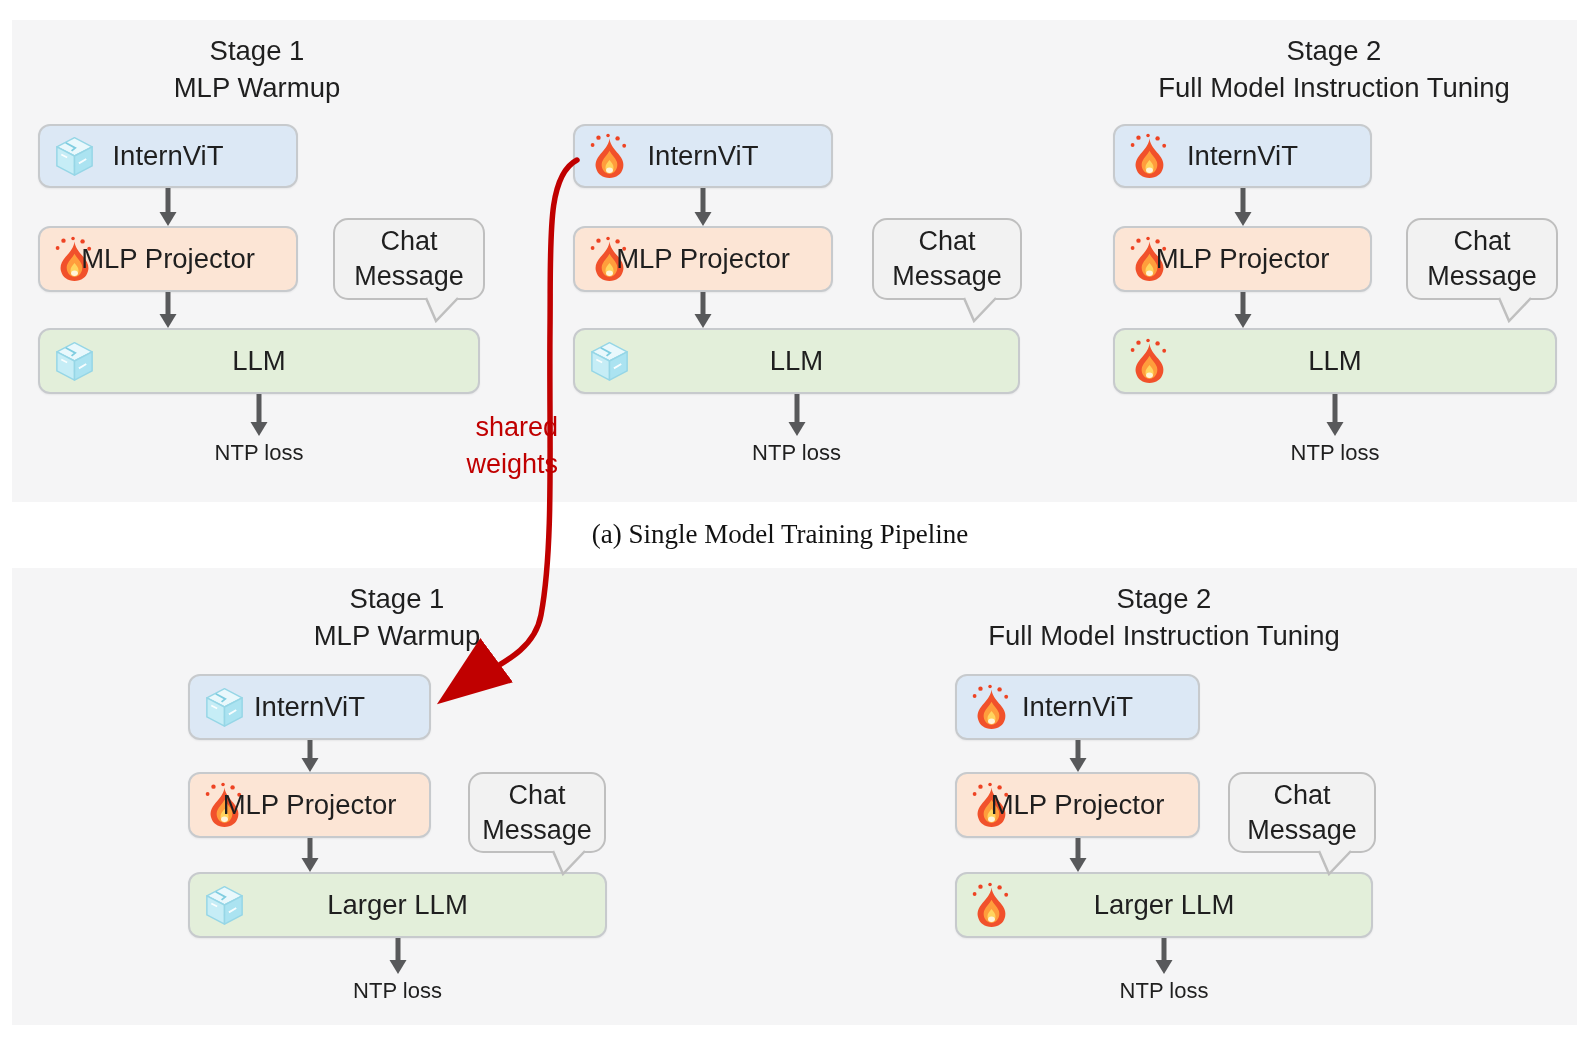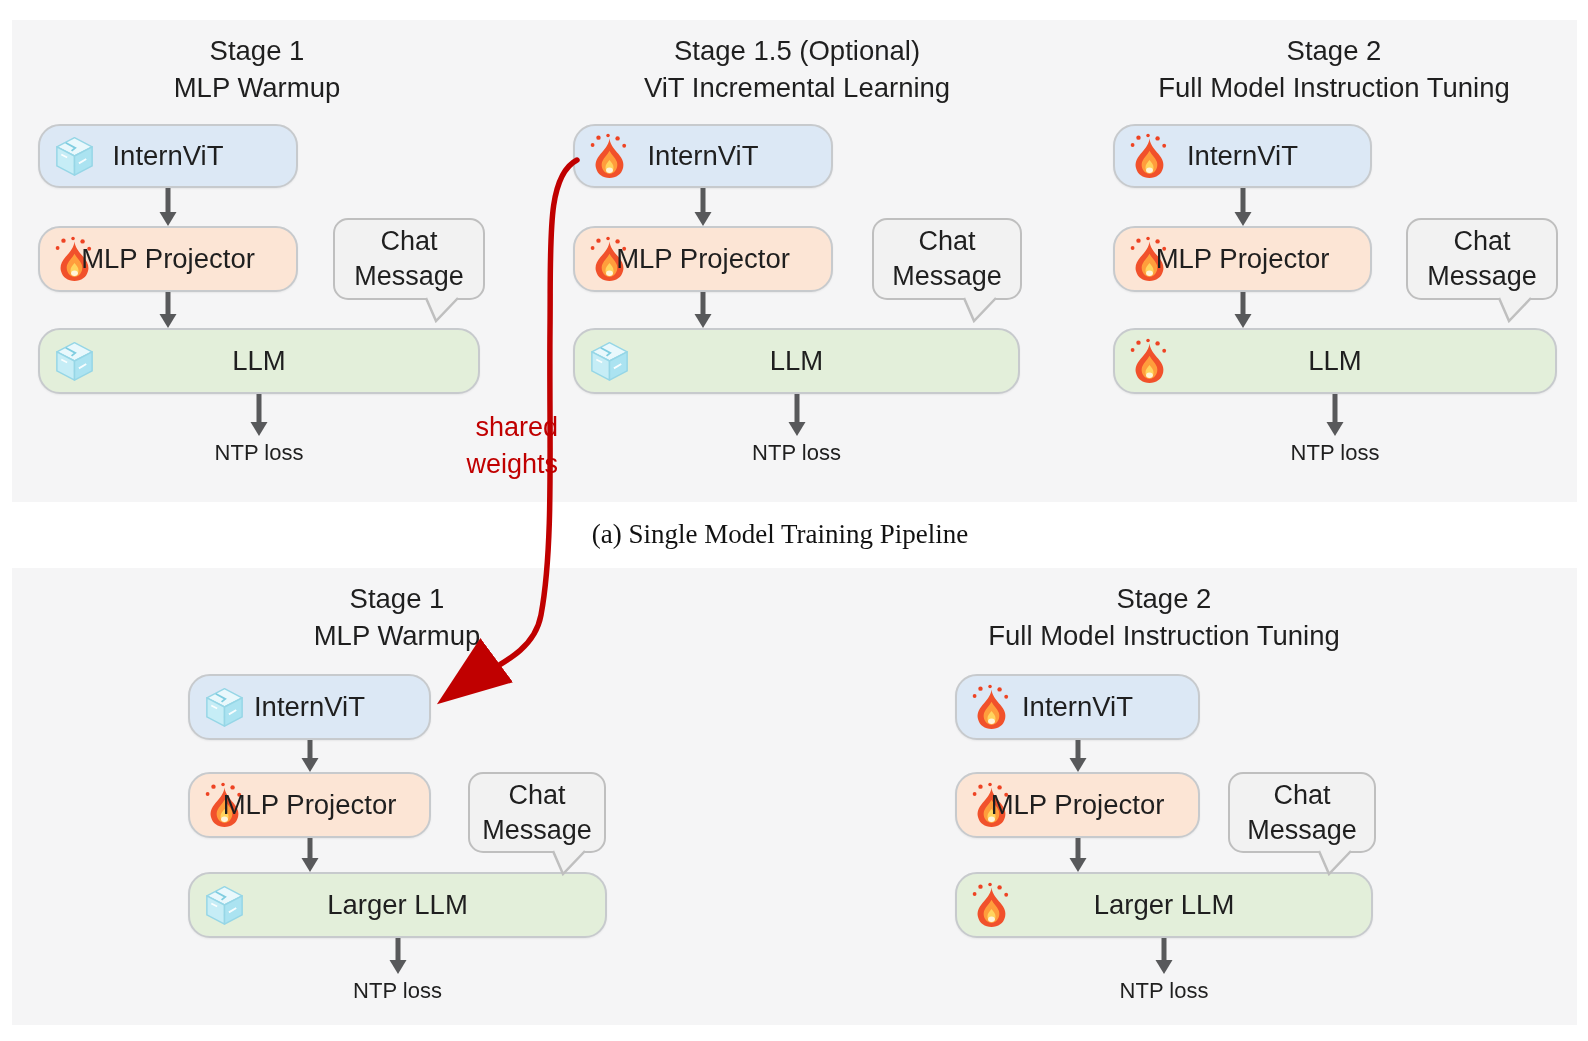--- a/index.html
+++ b/index.html
@@ -1,20 +1,20 @@
 <!DOCTYPE html>
 <html style="--panel: #f5f5f6; --border: #c7cacd; --bubble: #f2f2f2; --bubbleborder: #bfbfbf; --red: #c00000;"><head>
 <meta charset="utf-8">
 <style>
   html,body{margin:0;padding:0;background:#ffffff;}
   body{width:1588px;height:1041px;position:relative;overflow:hidden;
        font-family:"Liberation Sans",sans-serif;color:#1f1f1f;}
   #canvas{position:absolute;left:0;top:0;width:1588px;height:1041px;}
   .panel{position:absolute;background:var(--panel,#f5f5f6);}
-  .block{position:absolute;border:2px solid var(--border,#c7cacd);border-radius:22px;
+  .block{position:absolute;border:2px solid var(--border,#c7cacd);border-radius:12px;
          box-shadow:0 1px 2px rgba(0,0,0,0.06);box-sizing:border-box;z-index:1;}
   .blockicon{position:absolute;left:11px;top:50%;transform:translateY(-50%);
              width:47px;height:47px;}
   .blockicon svg{width:100%;height:100%;display:block;}
   .blocklabel{position:absolute;left:0;right:0;top:0;bottom:0;display:flex;
               align-items:center;justify-content:center;font-size:27.5px;}
   .stitle{position:absolute;text-align:center;font-size:27.5px;line-height:37px;z-index:1;}
   .bubble{position:absolute;background:var(--bubble,#f2f2f2);border:2px solid var(--bubbleborder,#bfbfbf);
           border-radius:15px;display:flex;flex-direction:column;align-items:center;
           justify-content:center;font-size:27px;line-height:35px;box-sizing:border-box;z-index:2;}
@@ -110,24 +110,20 @@
     </div>
     <div class="tail" style="left: 424px; top: 297px; width: 38px; height: 26px;"><svg width="38" height="26" viewBox="0 0 38 26">
         <path d="M2 0 L34 0 L12 24 Z" fill="#f2f2f2"></path>
         <path d="M2 1 L12 24 L34 1" fill="none" stroke="#bfbfbf" stroke-width="2.5"></path>
       </svg></div>
     <div class="arrow" style="left: 248px; top: 394px; width: 22px; height: 42px;"><svg width="22" height="42" viewBox="0 0 22 42">
         <line x1="11" y1="0" x2="11" y2="29" stroke="#58595b" stroke-width="5"></line>
         <polygon points="11,42 2.5,28 19.5,28" fill="#58595b"></polygon>
       </svg></div>
     <div class="loss" style="left: 169px; top: 440px; width: 180px;">NTP loss</div>
-    <div class="stitle" style="left: 537px; top: 32px; width: 520px;">
-      <div>Stage 1.5 (Optional)</div>
-      <div>ViT Incremental Learning</div>
-    </div>
     <div class="block" style="left: 573px; top: 124px; width: 260px; height: 64px; background: rgb(220, 232, 245);">
       <span class="blockicon">
         <svg viewBox="0 0 64 64">
           <circle cx="9" cy="17" r="2.6" fill="#ee4323"></circle>
           <circle cx="17" cy="7" r="3" fill="#ee4323"></circle>
           <circle cx="30" cy="4" r="2.4" fill="#ee4323"></circle>
           <circle cx="43" cy="8" r="3" fill="#ee4323"></circle>
           <circle cx="52" cy="18" r="2.6" fill="#ee4323"></circle>
           <path d="M32 8 C31 17 25 23 20 29 C14 36 12 42 13.5 48 C15.5 57 23 62 32 62 C41 62 48.5 57 50.5 48 C52 42 50 36 44 29 C39 23 33 17 32 8 Z" fill="#f1512b"></path>
           <path d="M32 25 C29.5 30 24.5 34 22.3 39 C20 44.5 22 51 26.5 54.4 C30 57 34 57 37.5 54.4 C42 51 44 44.5 41.7 39 C39.5 34 34.5 30 32 25 Z" fill="#ff9d3c"></path>

